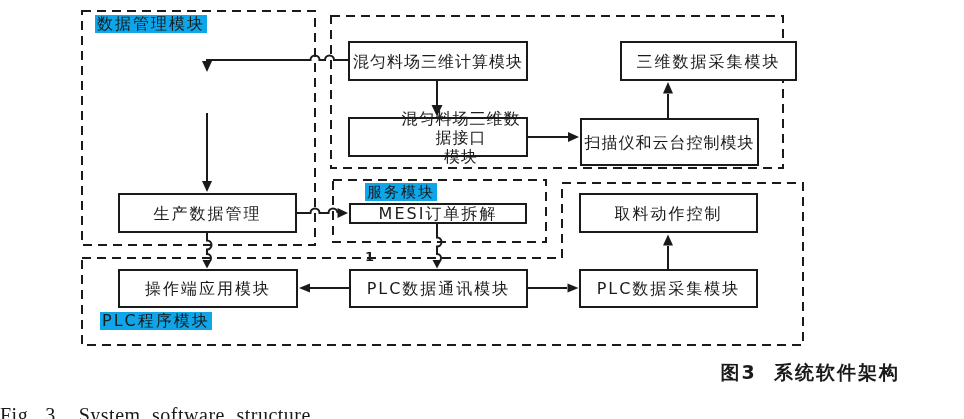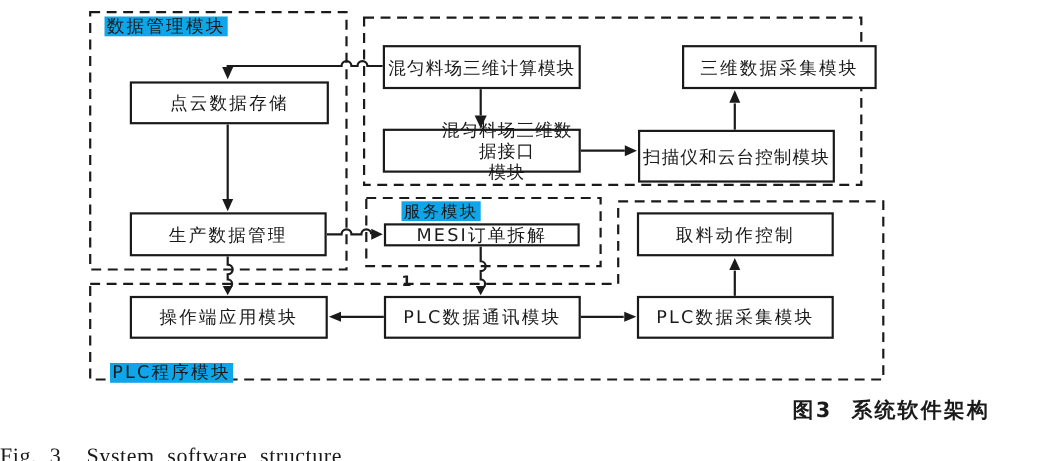--- a/index.html
+++ b/index.html
@@ -74,23 +74,22 @@
       <path d="M528,288 H567"></path>
       <polygon fill="#1a1a1a" stroke="none" points="578.5,288 567.5,283.5 567.5,292.5"></polygon>
 
       <path d="M668,269 V246"></path>
       <polygon fill="#1a1a1a" stroke="none" points="668,234.5 663,245.5 673,245.5"></polygon>
     </g>
   </svg>
 
   <div class="glabel" style="left:95px;top:15px;">数据管理模块</div>
   <div class="glabel" style="left:365px;top:183px;font-size:15px;">服务模块</div>
-  <div class="glabel" style="left:100px;top:330px;text-align:right;">PLC程序模块</div>
+  <div class="glabel" style="left:100px;top:312px;text-align:right;">PLC程序模块</div>
 
-  <div class="box" style="left:118px;top:74px;width:181px;height:39px;">点云数据存储</div>
   <div class="box" style="left:118px;top:193px;width:179px;height:40px;">生产数据管理</div>
   <div class="box" style="left:348px;top:41px;width:180px;height:40px;letter-spacing:1px;">混匀料场三维计算模块</div>
   <div class="box" style="left:348px;top:117px;width:180px;height:40px;letter-spacing:1px;padding-left:46px;">混匀料场三维数据接口
 模块</div>
   <div class="box" style="left:580px;top:41px;width:177px;height:40px;margin-left:40px;">三维数据采集模块</div>
   <div class="box" style="left:580px;top:118px;width:179px;height:48px;letter-spacing:1px;">扫描仪和云台控制模块</div>
   <div class="box slim" style="left:349px;top:203px;width:178px;height:21px;">MESI订单拆解</div>
   <div class="box" style="left:579px;top:193px;width:179px;height:40px;">取料动作控制</div>
   <div class="box" style="left:118px;top:269px;width:180px;height:39px;">操作端应用模块</div>
   <div class="box" style="left:579px;top:269px;width:179px;height:39px;">PLC数据采集模块</div>

